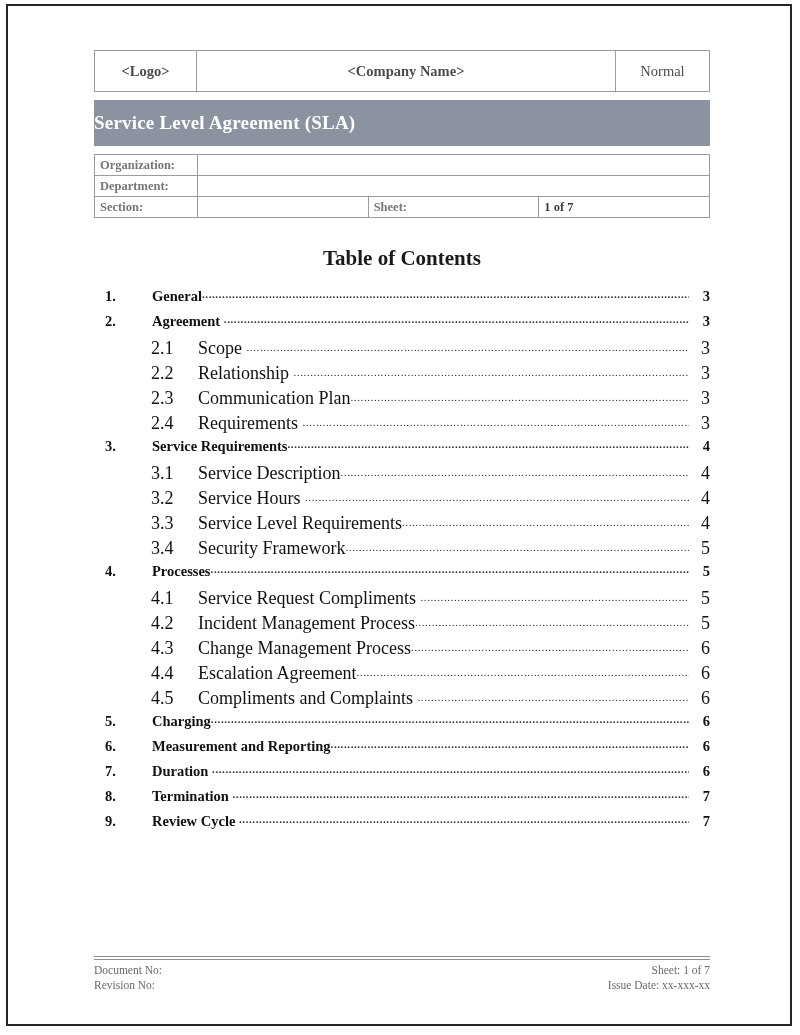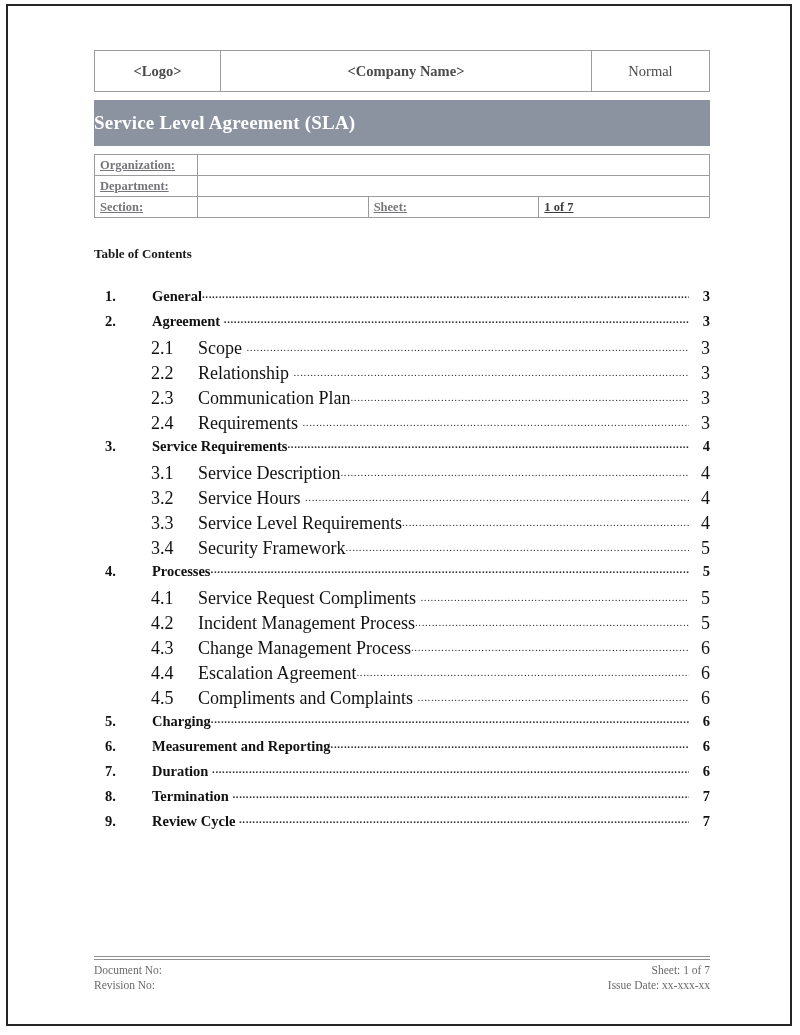--- a/index.html
+++ b/index.html
@@ -41,21 +41,21 @@
     width: 616px;
   }
   table.hdr {
     border-collapse: collapse;
     table-layout: fixed;
     width: 616px;
   }
   table.hdr td {
     border: 1px solid #9c9c9c;
     height: 40px;
-    padding: 0 12px;
+    padding: 0 0;
     vertical-align: middle;
     font-size: 14.5px;
     color: #4b4b4b;
   }
   td.logo-cell {
     width: 101px;
     text-align: center;
     font-weight: bold;
     color: #3d3d3d;
     font-size: 14.5px;
@@ -104,21 +104,20 @@
     border-collapse: collapse;
     table-layout: fixed;
     width: 616px;
   }
   table.info td {
     border: 1px solid #9c9c9c;
     height: 20px;
     padding: 0 5px;
     font-size: 12.5px;
     vertical-align: middle;
-    text-decoration: underline;
   }
   td.info-label {
     width: 92px;
     font-weight: bold;
     color: #76767a;
   }
   td.info-value {
     color: #3d3d3d;
   }
   td.sheet-label {
@@ -132,22 +131,22 @@
     font-weight: bold;
     font-size: 12.5px;
   }
 
   
   .toc-title {
     position: absolute;
     left: 86px;
     top: 240px;
     width: 616px;
-    text-align: left;
-    font-size: 13px;
+    text-align: center;
+    font-size: 21px;
     font-weight: bold;
     color: #1a1a1a;
   }
 
   .toc {
     position: absolute;
     left: 86px;
     top: 280px;
     width: 616px;
   }

